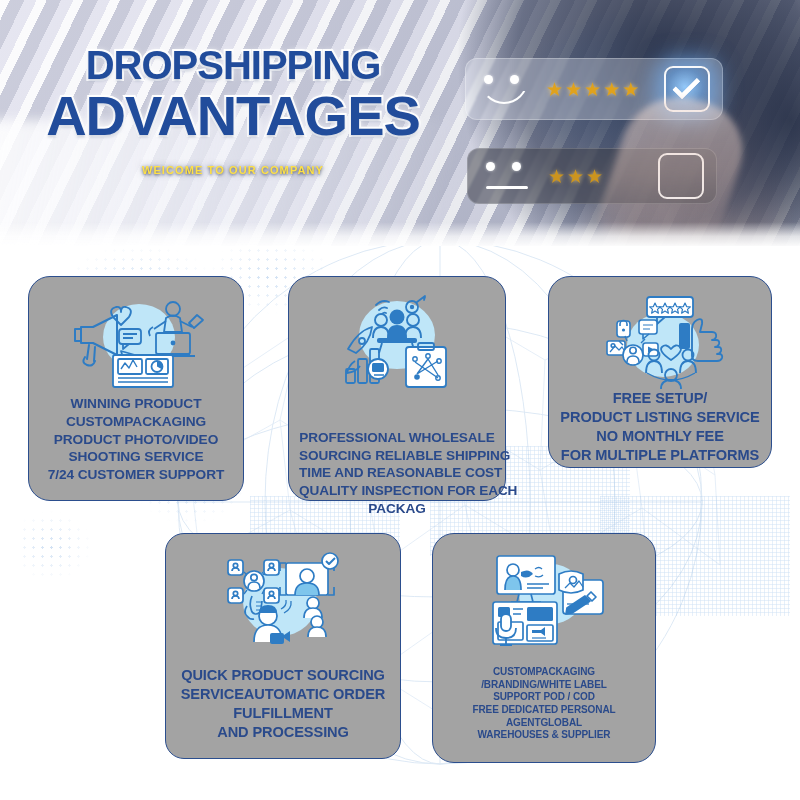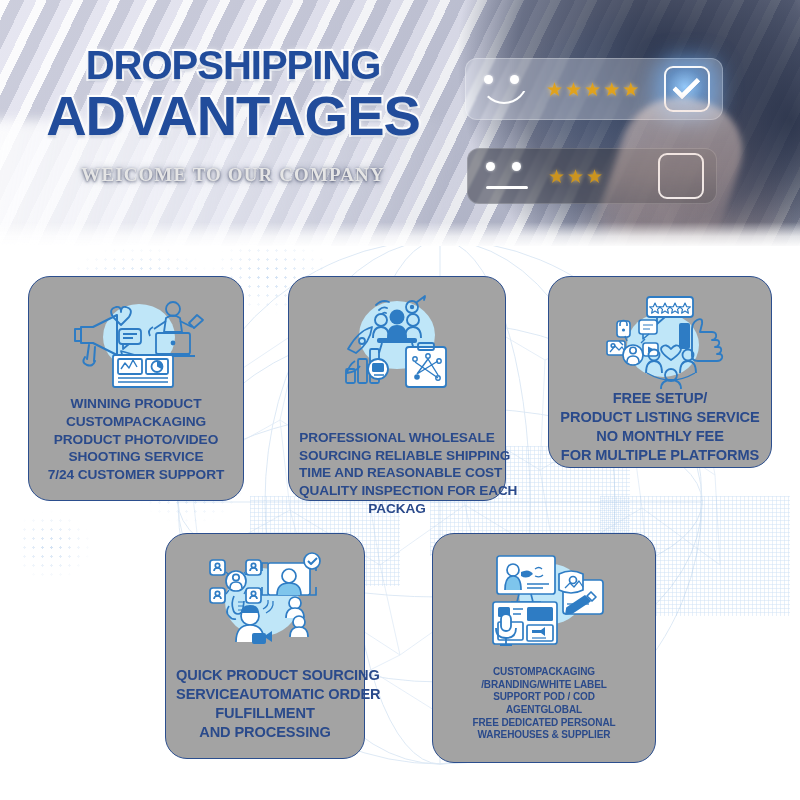--- a/index.html
+++ b/index.html
@@ -79,27 +79,26 @@
     -webkit-text-stroke: 4px #ffffff;
     paint-order: stroke fill;
     text-shadow:
       0 0 6px rgba(255,255,255,.95),
       0 2px 3px rgba(40,60,110,.35);
     white-space: nowrap;
   }
   .title-line.second { font-size: 56px; margin-top: 4px; }
   .subtitle {
     margin-top: 20px;
-    font-size: 19px;
+    font-size: 11px;
     font-weight: bold;
     letter-spacing: 1.1px;
-    color: #e5e5e5;
+    color: #fde047;
     text-shadow: 0 1px 3px rgba(40,50,80,.75), 0 0 6px rgba(60,70,100,.5);
     white-space: nowrap;
-    font-family: Liberation Serif, serif;
   }
 
   
   .rating-bar {
     position: absolute;
     border-radius: 12px;
     display: flex;
     align-items: center;
     backdrop-filter: blur(1px);
   }
@@ -265,21 +264,21 @@
     line-height: 1.30;
     letter-spacing: -0.1px;
     padding-bottom: 2px;
   }
   .card-text .ln { display: block; white-space: nowrap; }
 
   
   #card1 { left: 28px;  top: 276px; width: 216px; height: 225px; }
   #card2 { left: 288px; top: 276px; width: 218px; height: 225px; gap: 40px; }
   #card3 { left: 548px; top: 276px; width: 224px; height: 192px; }
-  #card4 { left: 165px; top: 533px; width: 200px; height: 226px; }
+  #card4 { left: 165px; top: 533px; width: 236px; height: 226px; border-radius: 19px; }
   #card5 { left: 432px; top: 533px; width: 224px; height: 230px; }
 
   #card3 .card-text, #card4 .card-text { font-size: 14.6px; }
   #card5 .card-text { font-size: 10px; line-height: 1.27; margin-top: 20px; }
   #card2 .card-text { font-size: 13.6px; }
   #card1 .card-text { font-size: 13.7px; }
 
   svg { display: block; }
 </style>
 </head>
@@ -632,19 +631,19 @@
           <rect x="32" y="64" width="10" height="17" rx="5" fill="#ffffff"></rect>
           <path d="M27 78 q0 10 10 10 q10 0 10 -10"></path>
           <path d="M37 88 v7 M31 95 h12"></path>
         </g>
       </svg>
     </div>
     <div class="card-text">
       <span class="ln">CUSTOMPACKAGING</span>
       <span class="ln">/BRANDING/WHITE LABEL</span>
       <span class="ln">SUPPORT POD / COD</span>
+      <span class="ln">FREE DEDICATED PERSONAL</span>
       <span class="ln">AGENTGLOBAL</span>
-      <span class="ln">FREE DEDICATED PERSONAL</span>
       <span class="ln">WAREHOUSES &amp; SUPPLIER</span>
     </div>
   </div>
 
 </div>
 
 </body></html>

